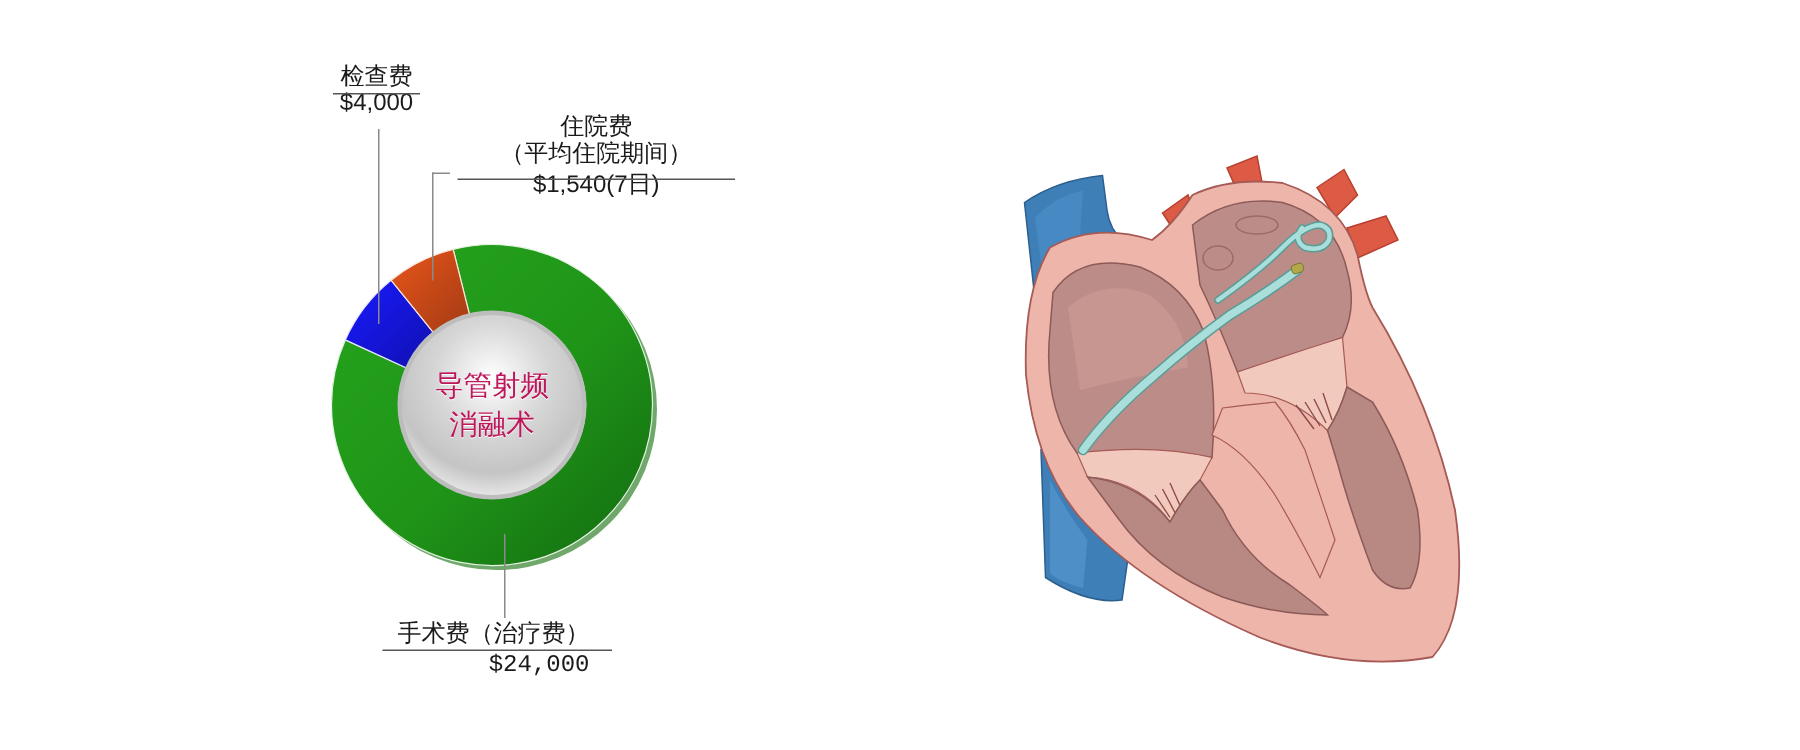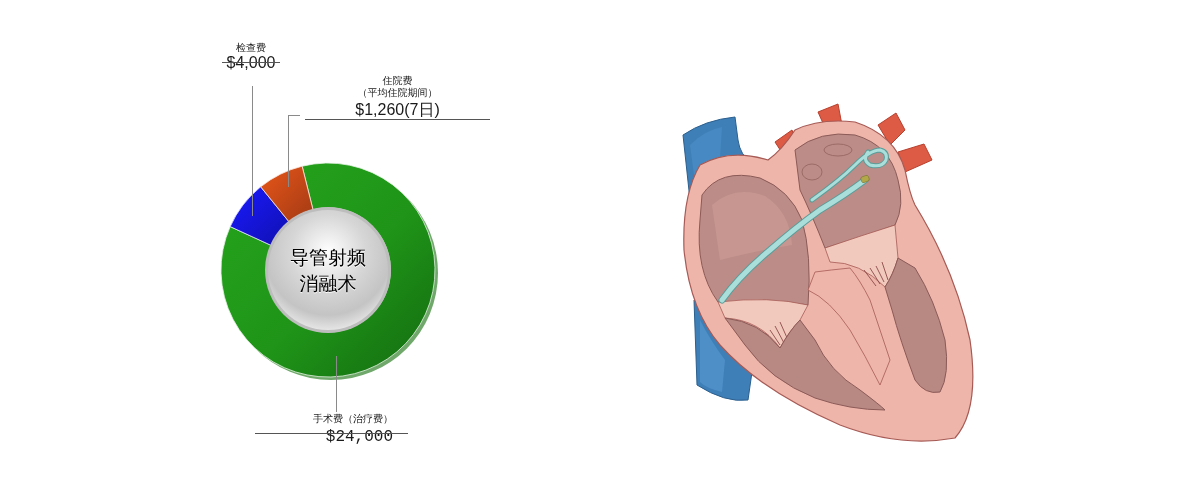--- a/index.html
+++ b/index.html
@@ -1,25 +1,25 @@
 <!DOCTYPE html>
 <html><head>
   <meta charset="utf-8">
   <style>
     html, body { margin: 0; padding: 0; background: #ffffff; }
     body { width: 1200px; height: 500px; position: relative; overflow: hidden;
            font-family: "DejaVu Sans", "Liberation Sans", sans-serif; color: #222; }
     .label { position: absolute; text-align: center; line-height: 1.15; color: #1a1a1a; }
-    .label .name { font-size: 10px; display: block; }
+    .label .name { font-size: 16px; display: block; }
     .label .value { font-size: 16px; display: block; font-family: "Liberation Sans", "DejaVu Sans", sans-serif; }
     .rule { position: absolute; height: 0; border-top: 1px solid #555; }
     .leader { position: absolute; background: #8a8a8a; }
     #donut-svg { position: absolute; left: 0; top: 0; }
     .center-text { position: absolute; text-align: center; font-size: 19px; line-height: 26px;
-                   color: #000000; text-shadow: 0 1px 0 #fff; }
+                   color: #be185d; text-shadow: 0 1px 0 #fff; }
     #heart-svg { position: absolute; left: 0; top: 0; }
   </style>
 </head>
 <body>
 
 <svg id="donut-svg" width="1200" height="500">
   <defs>
     <linearGradient id="g-green" x1="0" y1="0" x2="1" y2="1">
       <stop offset="0" stop-color="#26a51d"></stop>
       <stop offset="0.55" stop-color="#1f9418"></stop>
@@ -65,21 +65,21 @@
 
 <div class="label" style="left:218px; top:42px; width:66px;">
   <span class="name">检查费</span>
   <span class="value">$4,000</span>
 </div>
 <div class="rule" style="left:222px; top:62px; width:58px;"></div>
 
 <div class="label" style="left:305px; top:75px; width:185px;">
   <span class="name">住院费</span>
   <span class="name">（平均住院期间）</span>
-  <span class="value" style="margin-top:3px;">$1,260(7日)</span>
+  <span class="value" style="margin-top:3px;">$1,540(7日)</span>
 </div>
 <div class="rule" style="left:305px; top:119px; width:185px;"></div>
 
 <div class="label" style="left:238px; top:413px; width:155px;text-align:right;">
   <span class="name">手术费（治疗费）</span>
   <span class="value" style="margin-top:3px;font-family:Liberation Mono, monospace;">$24,000</span>
 </div>
 <div class="rule" style="left:255px; top:433px; width:153px;"></div>
 
 <svg id="heart-svg" width="1200" height="500">

